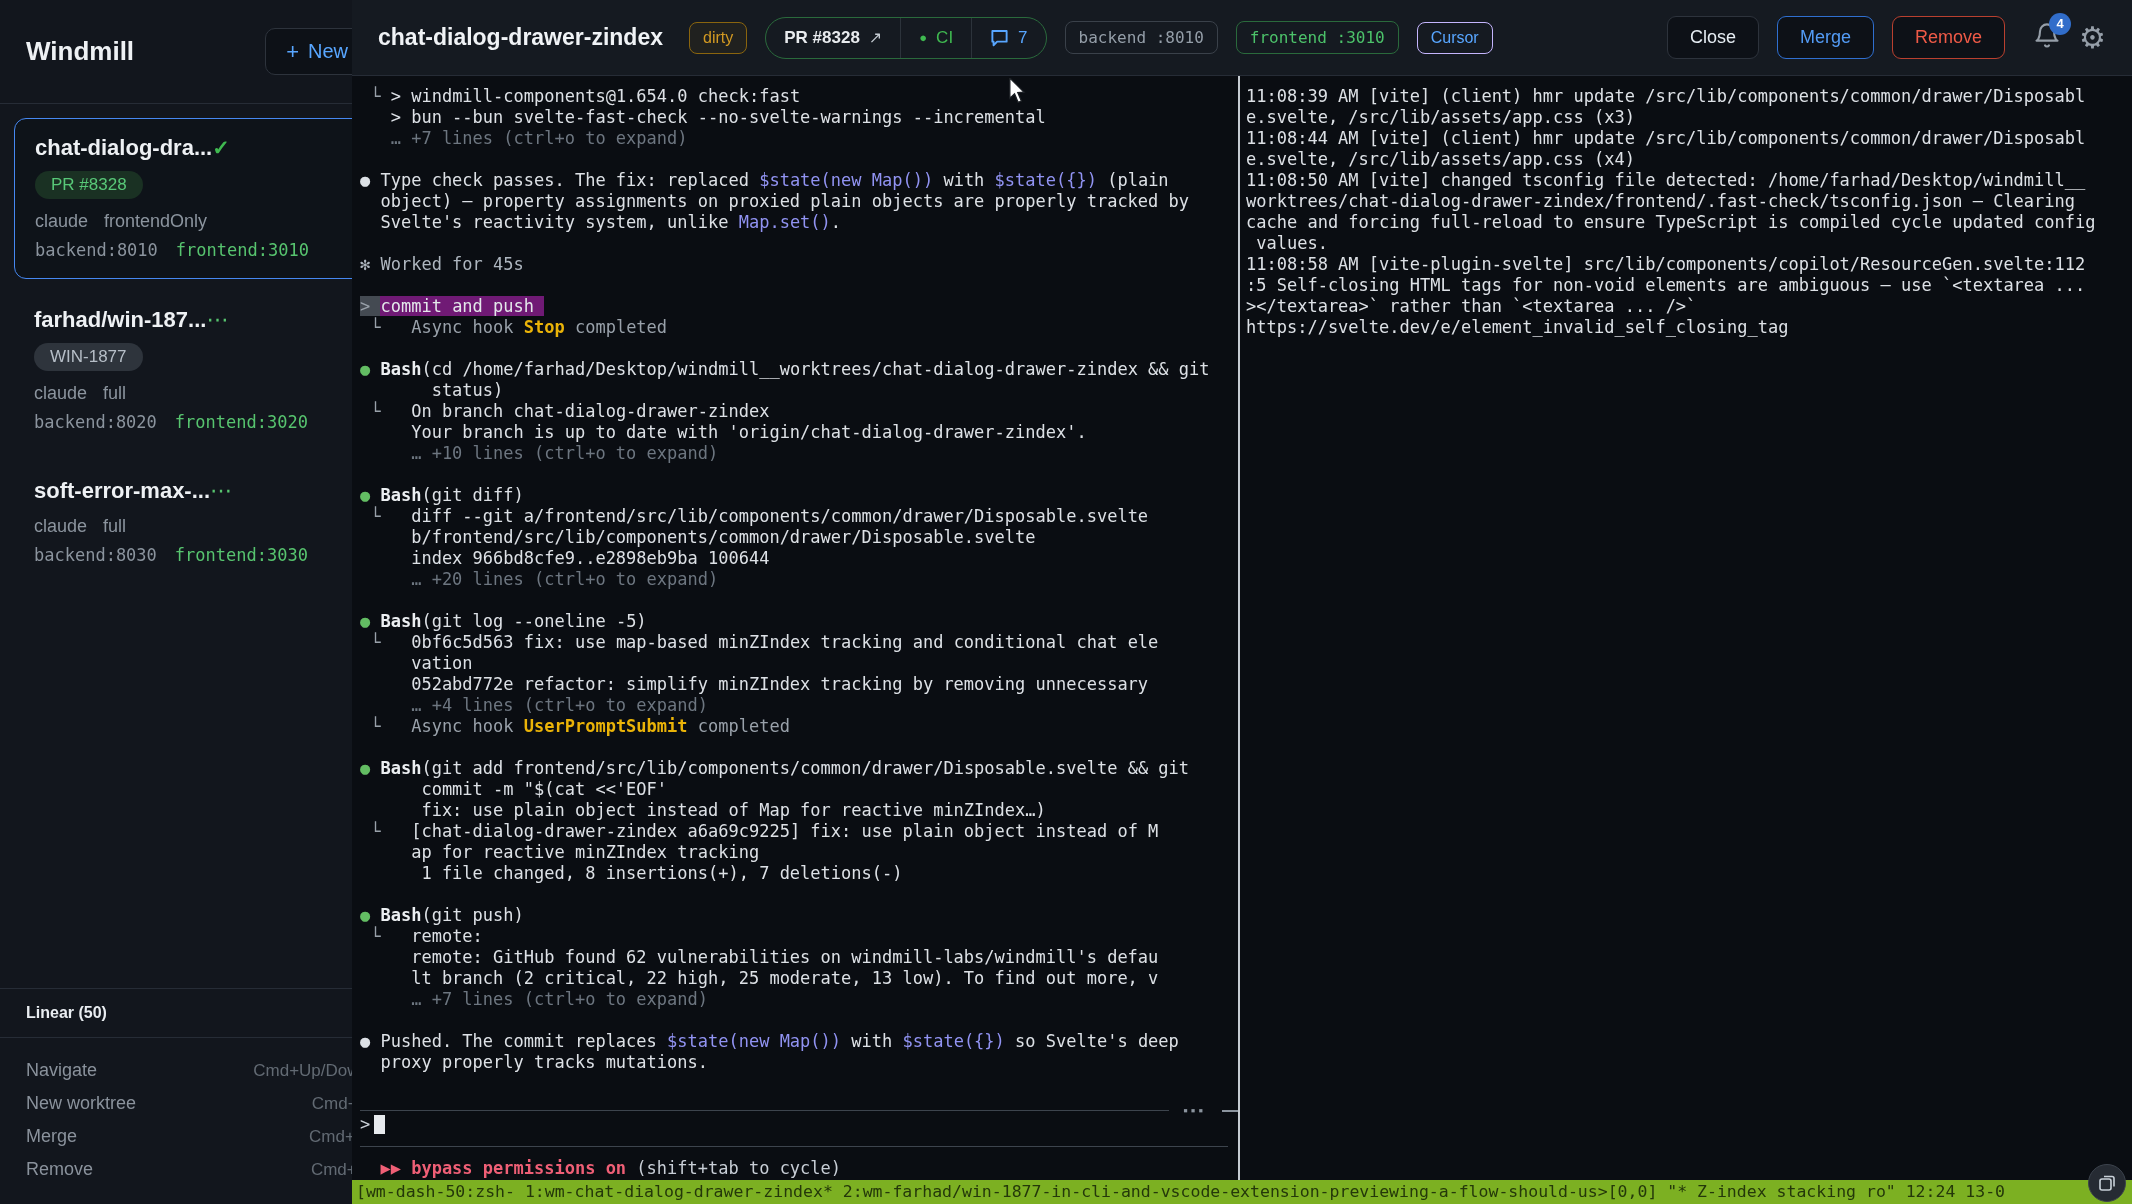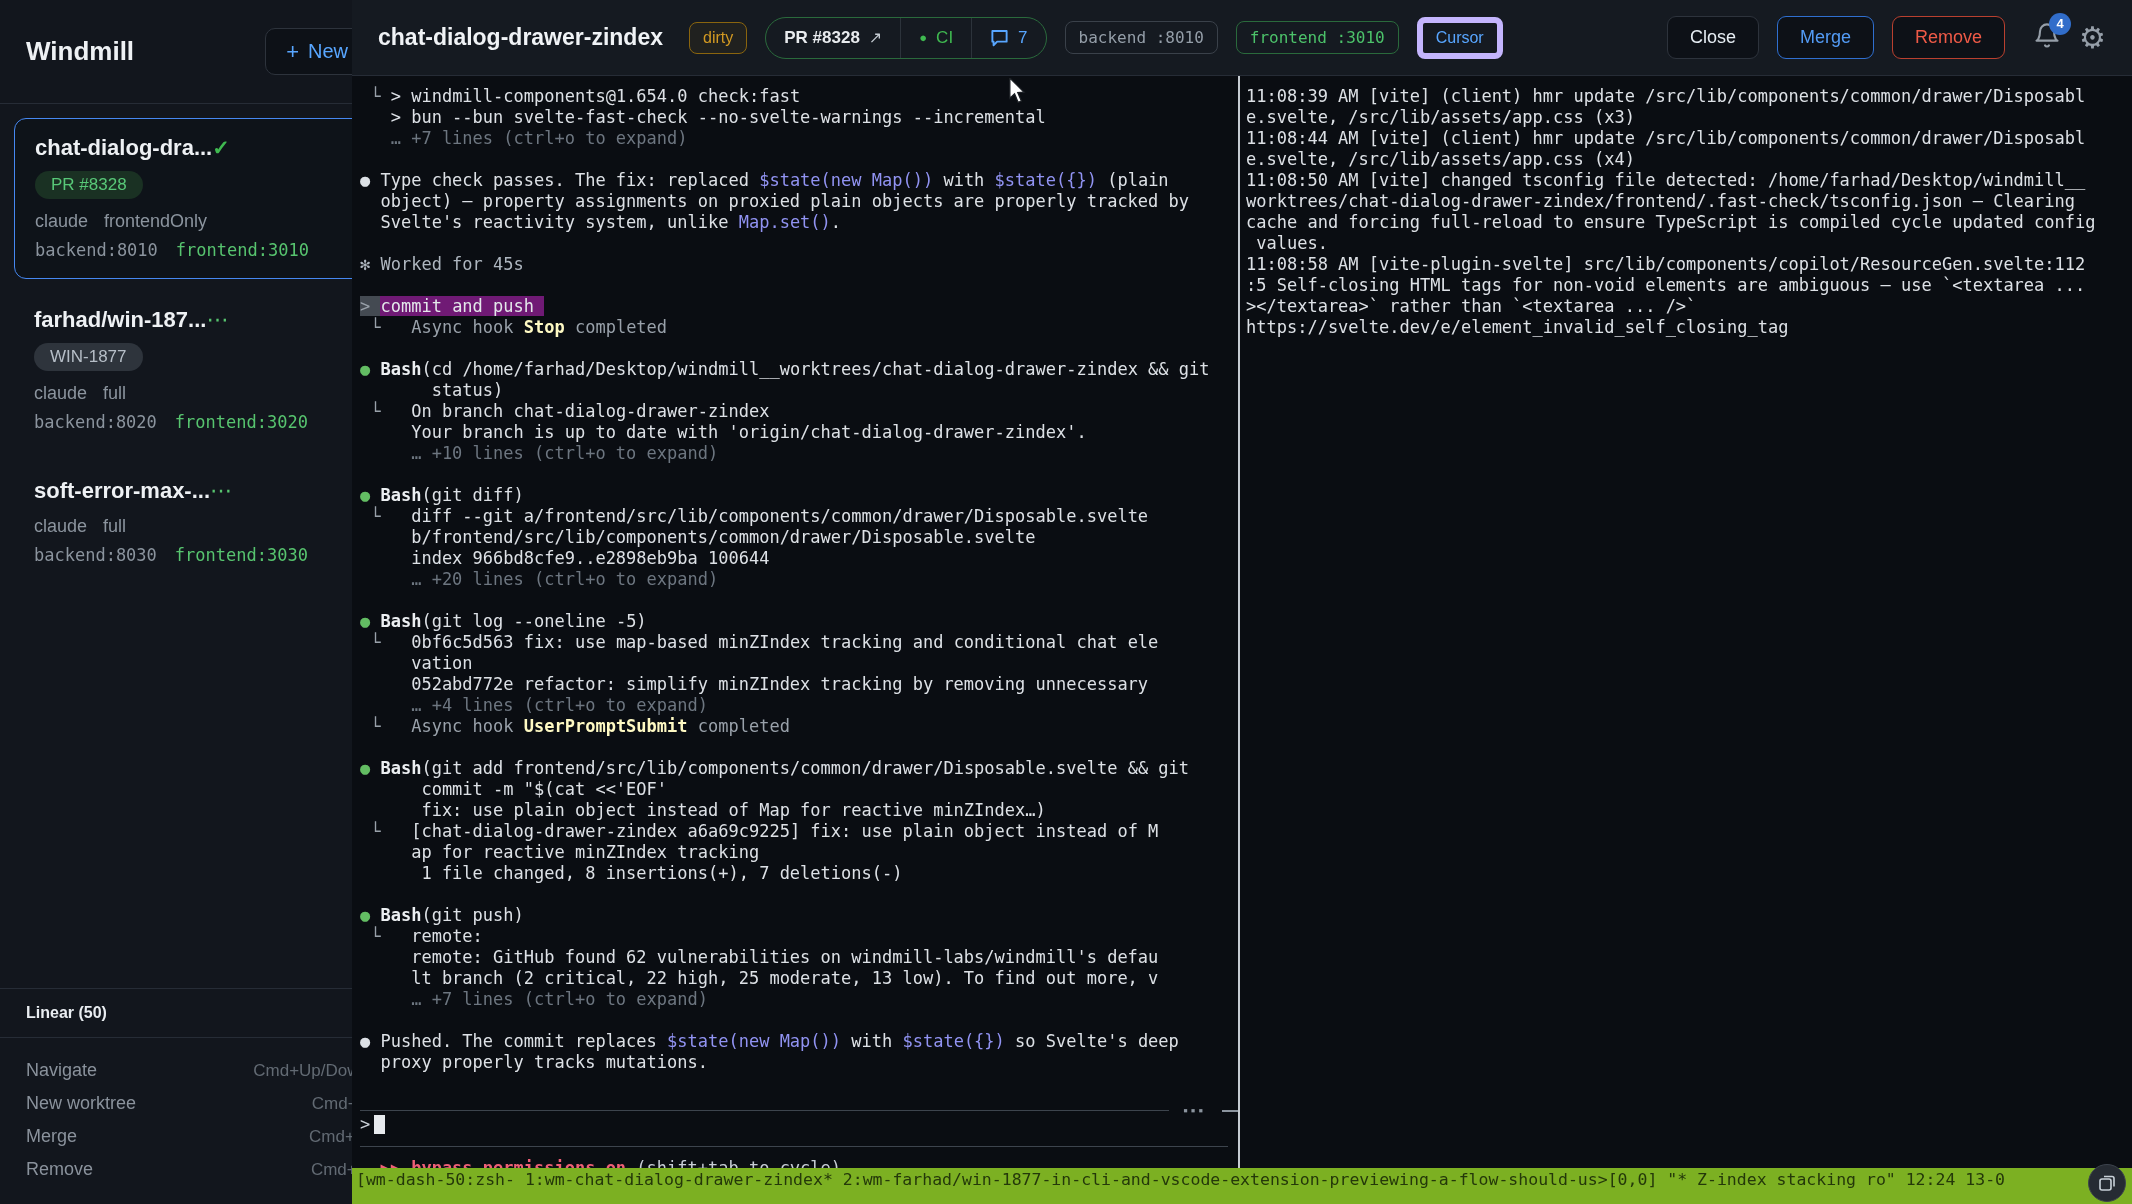--- a/index.html
+++ b/index.html
@@ -58,61 +58,61 @@
               font-size:17px; cursor:pointer; }
   .pill-seg + .pill-seg { border-left:1px solid #2c333b; }
   .seg-pr { color:#e8ebee; font-weight:bold; }
   .seg-pr .ext { color:#c3cad1; font-weight:normal; font-size:16px; }
   .seg-ci { color:#3fb950; } .seg-ci .dot { font-size:13px; }
   .seg-comments { color:#58a6ff; }
   .badge-backend { color:#949ea8; border:1px solid #3a414a;
                    font-family:"DejaVu Sans Mono", monospace; }
   .badge-frontend { color:#4cc26a; border:1px solid #2a6a3c;
                     font-family:"DejaVu Sans Mono", monospace; }
-  .badge-cursor { color:#58a6ff; border:6px solid #c4b5fd; font-size:16px; }
+  .badge-cursor { color:#58a6ff; border:1px solid #c4b5fd; font-size:16px; }
   .h-spacer { flex:1; }
   .h-btn { border-radius:9px; padding:10px 22px; font-size:18px; background:#0d1117;
            cursor:pointer; white-space:nowrap; }
   .btn-close { color:#e6edf3; border:1px solid #2d333c; }
   .btn-merge { color:#539bf5; border:1.5px solid #2f6fd0; }
   .btn-remove { color:#ef5a47; border:1.5px solid #b9402f; }
   .bell-wrap { position:relative; margin-left:10px; cursor:pointer; }
   .bell-badge { position:absolute; top:-9px; right:-10px; width:22px; height:22px;
                 border-radius:50%; background:#316dca; color:#fff; font-size:13px;
                 font-weight:bold; display:flex; align-items:center; justify-content:center; }
   .gear { color:#959ea8; font-size:30px; cursor:pointer; font-family:"DejaVu Sans", sans-serif; }
 
   
   .terminal { position:absolute; left:352px; top:76px; right:0; bottom:0; background:#0a0d12; }
   .tl { height:21px; white-space:pre;
         font-family:"DejaVu Sans Mono","DejaVu Sans", monospace;
         font-size:17px; line-height:21px; color:#dde1e6; }
   .s-dim { color:#99a1aa; } .s-dim2 { color:#6d7680; }
   .s-green { color:#63bd63; } .s-b { font-weight:bold; color:#eceff2; }
-  .s-violet { color:#9193f2; } .s-dimb { color:#fef9c3; font-weight:bold; }
+  .s-violet { color:#9193f2; } .s-dimb { color:#eab308; font-weight:bold; }
   .s-hl { background:#701a75; color:#e3e7ea; } .s-hldim { background:#444a52; color:#99a1aa; }
   .s-worked { color:#aeb6bf; }
 
   .claude-pane { position:absolute; left:0; top:0; width:886px; bottom:24px; overflow:hidden; }
   .claude-lines { position:absolute; left:8px; top:10px; right:0; }
   .cc-div1 { position:absolute; left:8px; top:1027px; width:878px; display:flex; align-items:center; }
   .cc-div1 .rule { flex:1; border-top:1.5px solid #3d444d; }
   .cc-dots { color:#8b949e; font-size:13px; letter-spacing:3px; margin:0 10px 0 14px; }
   .cc-dash { width:16px; border-top:2.5px solid #8b949e; margin-left:6px; }
   .cc-prompt { position:absolute; left:8px; top:1038px; }
   .cc-prompt .tl { display:flex; align-items:center; color:#c8ced6; }
   .blockcursor { display:inline-block; width:11px; height:19px; background:#e7eaee; margin-left:4px; }
   .cc-div2 { position:absolute; left:8px; top:1070px; width:868px; border-top:1.5px solid #3d444d; }
   .cc-bypass { position:absolute; left:8px; top:1082px; }
   .s-red { color:#ef5f76; font-weight:bold;margin-top:12px; } .s-hint { color:#c8ced6; }
 
   .pane-divider { position:absolute; left:886px; top:0; bottom:24px; width:2px; background:#c6ccd2; }
   .dev-pane { position:absolute; left:894px; top:10px; right:0; bottom:24px; overflow:hidden; }
 
-  .status-bar { position:absolute; left:0; right:0; bottom:0; height:36px; background:#7cb022;
+  .status-bar { position:absolute; left:0; right:0; bottom:0; height:24px; background:#7cb022;
                 color:#24380a; font-family:"DejaVu Sans Mono", monospace; font-size:16.5px;
                 line-height:24px; white-space:pre; overflow:hidden; padding-left:4px; }
 
   
   .float-btn { position:absolute; right:6px; bottom:2px; width:38px; height:38px;
                border-radius:50%; background:#262b33; border:1.5px solid #3c434d;
                display:flex; align-items:center; justify-content:center; cursor:pointer; }
 
   
   .mouse { position:absolute; left:1005px; top:78px; }

